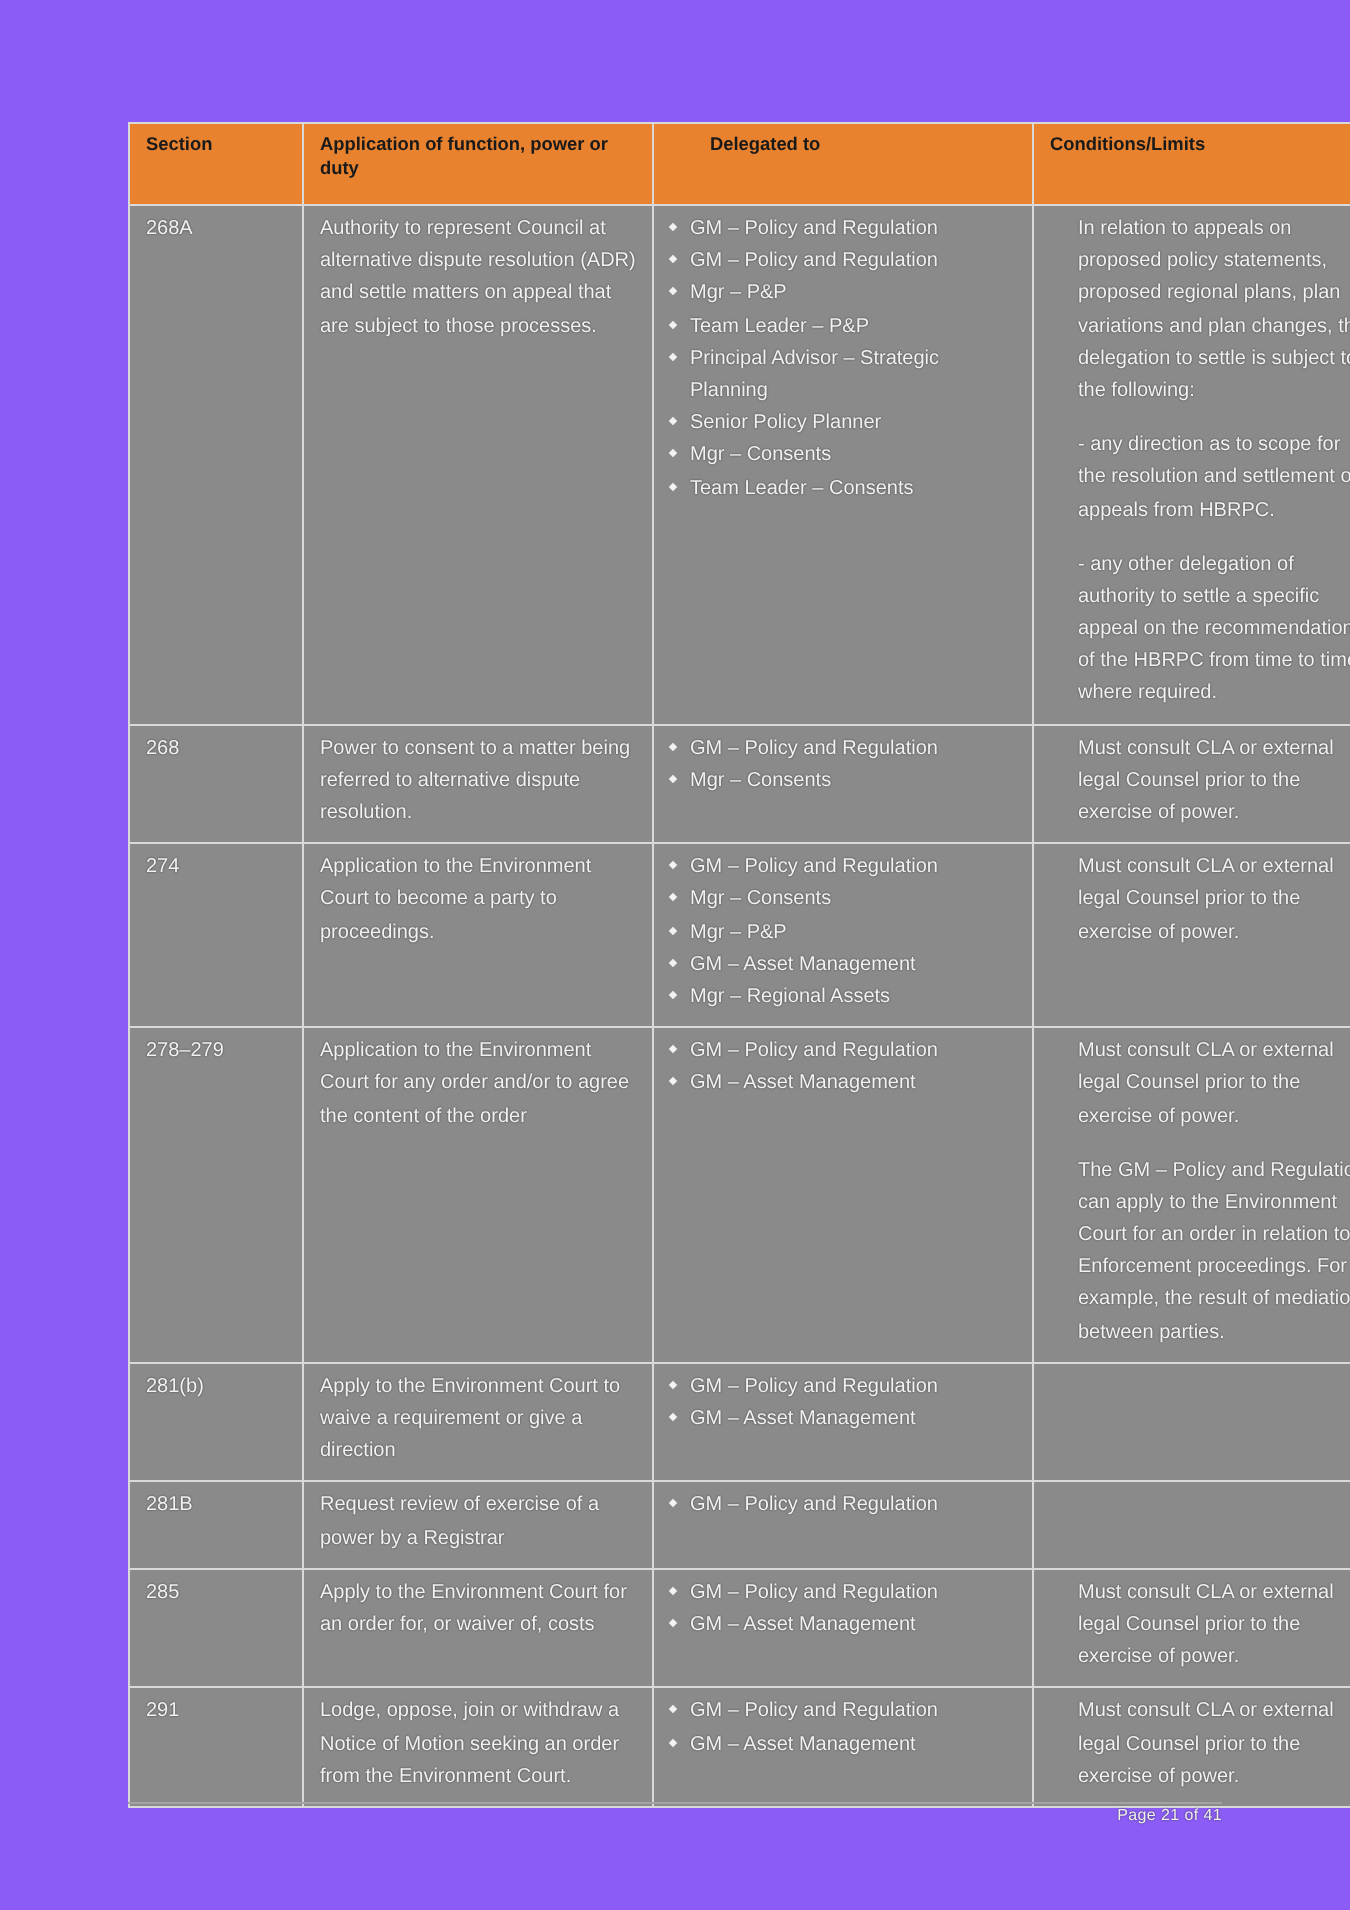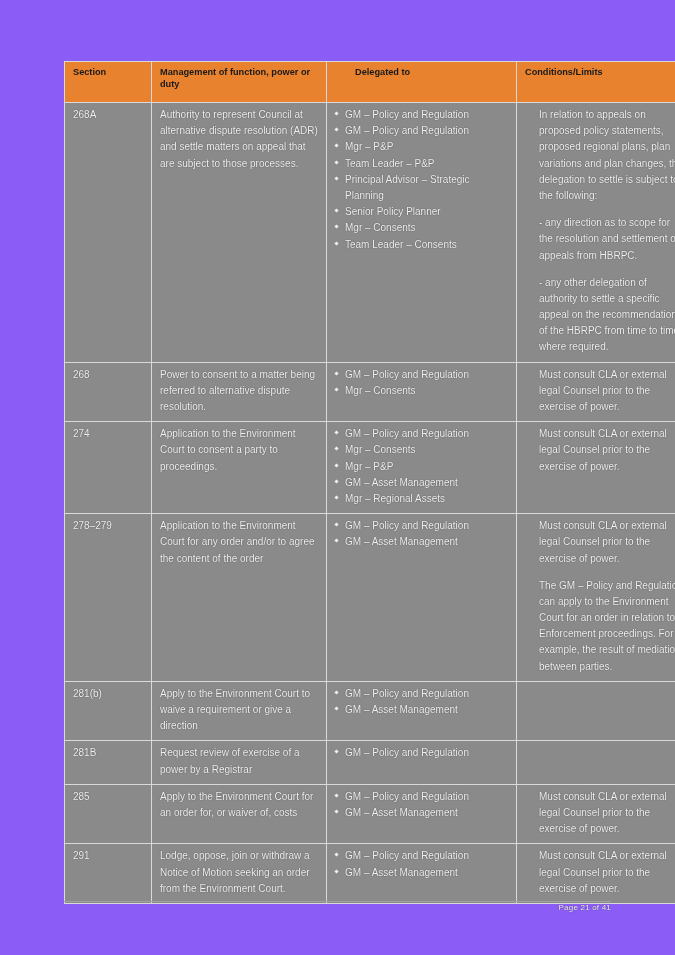--- a/index.html
+++ b/index.html
@@ -106,21 +106,21 @@
 </style>
 </head>
 <body>
 
 <div class="page">
 
   <table class="doc-table">
     <thead>
       <tr>
         <th class="h-sec">Section</th>
-        <th class="h-desc">Management of function, power or duty</th>
+        <th class="h-desc">Application of function, power or duty</th>
         <th class="h-deleg">Delegated to</th>
         <th class="h-cond">Conditions/Limits</th>
       </tr>
     </thead>
     <tbody id="table-body">
         <tr>
           <td class="c-sec">268A</td>
           <td class="c-desc">Authority to represent Council at alternative dispute resolution (ADR) and settle matters on appeal that are subject to those processes.</td>
           <td class="c-deleg">
             <ul class="deleg-list">
@@ -148,21 +148,21 @@
               <li>GM – Policy and Regulation</li>
               <li>Mgr – Consents</li>
             </ul>
           </td>
           <td class="c-cond">
             <p class="cond-para">Must consult CLA or external legal Counsel prior to the exercise of power.</p>
           </td>
         </tr>
         <tr>
           <td class="c-sec">274</td>
-          <td class="c-desc">Application to the Environment Court to consent a party to proceedings.</td>
+          <td class="c-desc">Application to the Environment Court to become a party to proceedings.</td>
           <td class="c-deleg">
             <ul class="deleg-list">
               <li>GM – Policy and Regulation</li>
               <li>Mgr – Consents</li>
               <li>Mgr – P&amp;P</li>
               <li>GM – Asset Management</li>
               <li>Mgr – Regional Assets</li>
             </ul>
           </td>
           <td class="c-cond">

